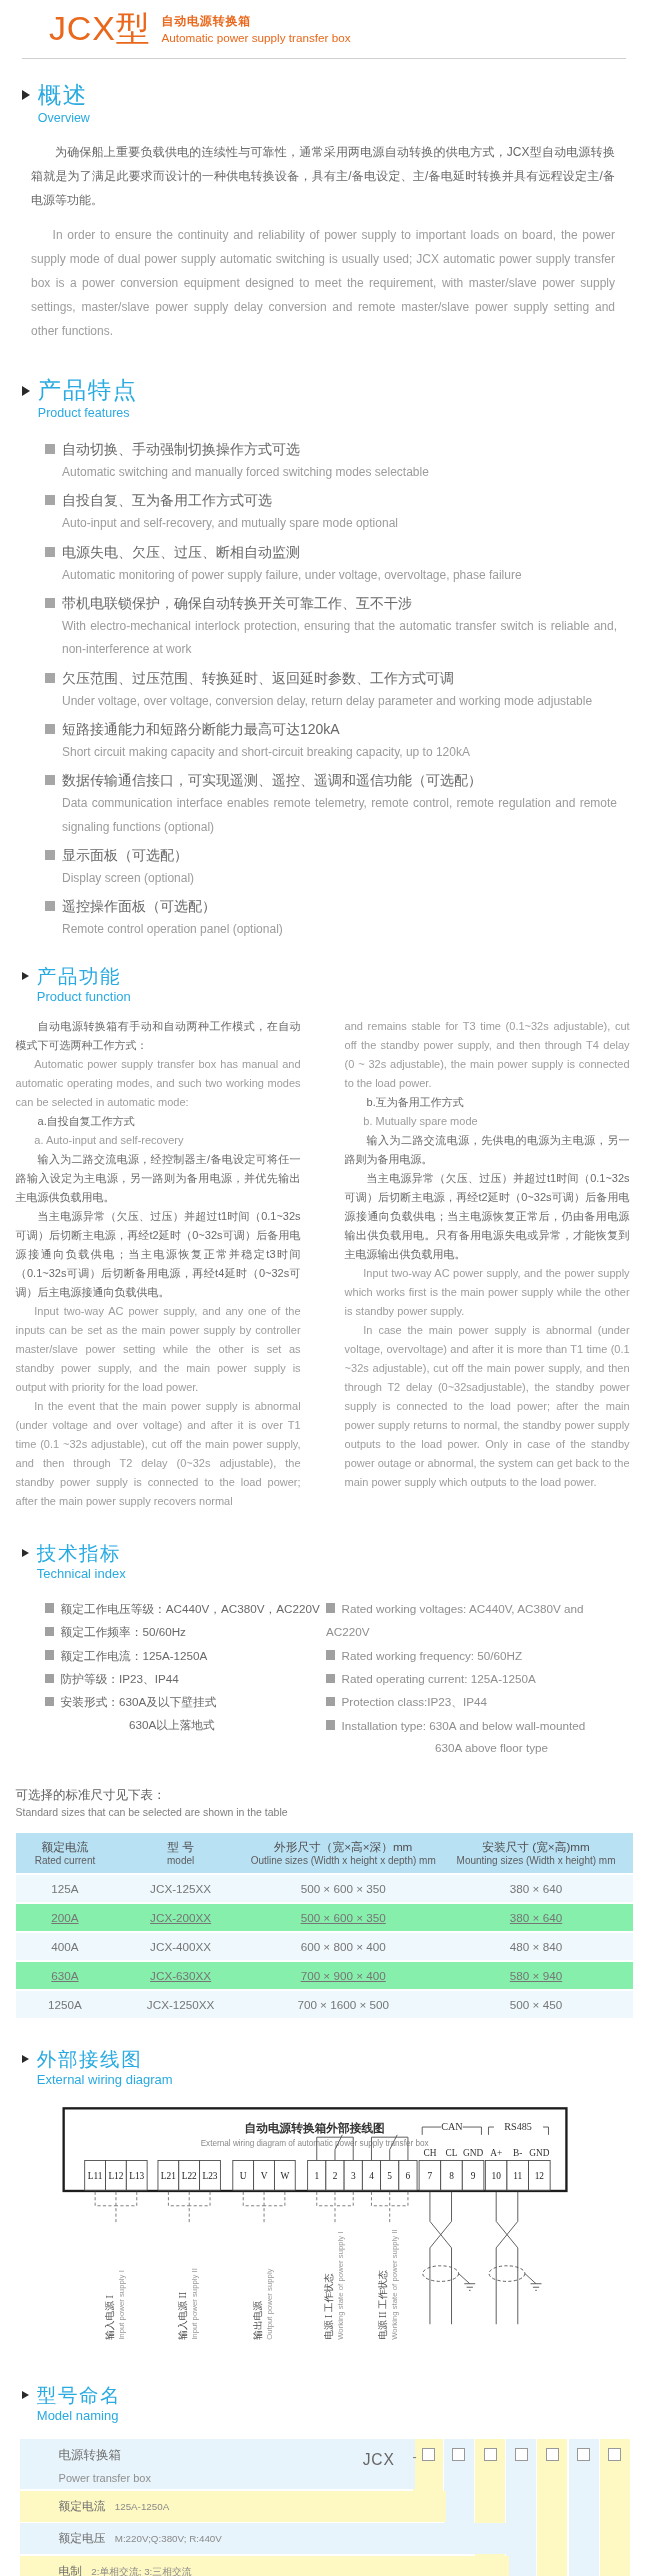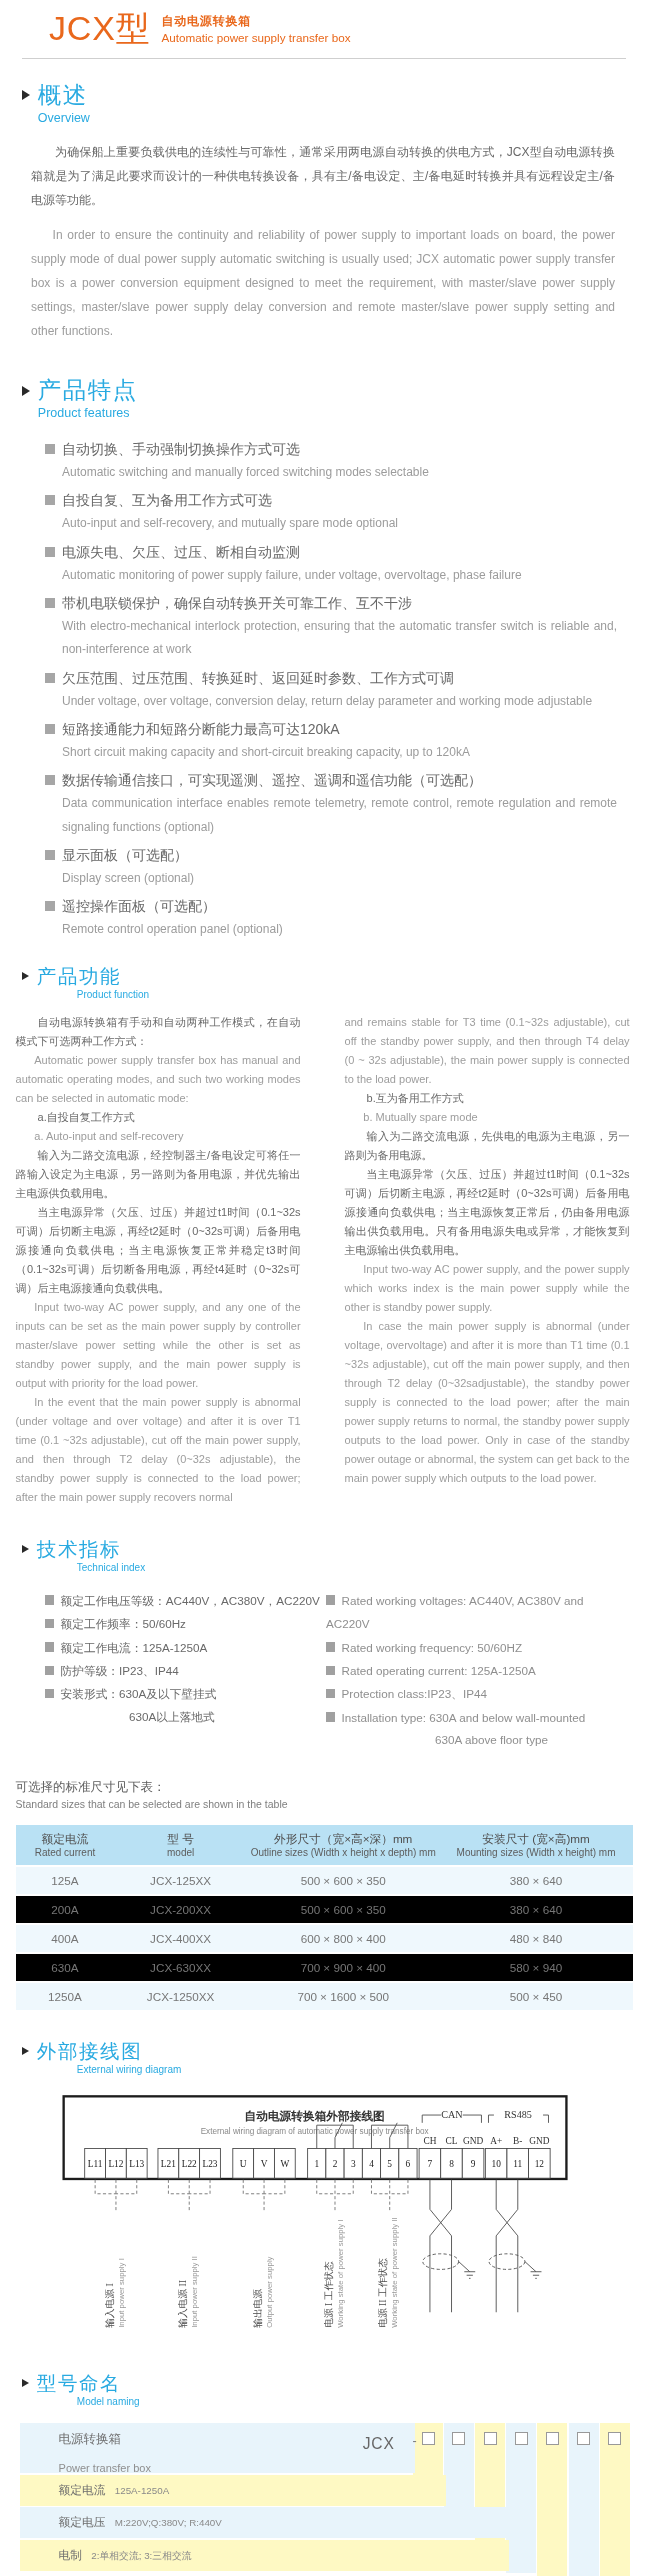--- a/index.html
+++ b/index.html
@@ -13,21 +13,21 @@
   .t-zh{color:#e9681c;font-size:12px;font-weight:bold;letter-spacing:0.8px;}
   .t-en{color:#e9681c;font-size:11.7px;margin-top:1.6px;}
   .divider{border:none;border-top:0.8px solid #cfcfcf;margin:12.5px 22px 0 22px;}
 
   
   .sec-head{display:flex;margin:23.4px 0 0 22px;}
   .arrow-ic{width:0;height:0;border-left:8.6px solid #2a2a2a;border-top:5.5px solid transparent;border-bottom:5.5px solid transparent;margin:8.6px 7.8px 0 0;}
   .h-zh{color:#29aae1;font-size:23.4px;line-height:26.5px;letter-spacing:1.6px;}
   .h-en{color:#29aae1;font-size:12.5px;margin-top:2.3px;}
   .sec-head.small .h-zh{font-size:19.5px;line-height:22px;}
-  .sec-head.small .h-en{font-size:10px;margin-left:40px;}
+  .sec-head.small .h-en{font-size:13px;}
   .sec-head.small .arrow-ic{border-left-width:7px;border-top-width:4.7px;border-bottom-width:4.7px;margin-top:7px;}
 
   
   .ov-zh{color:#696969;font-size:12px;line-height:24px;text-align:justify;margin:15.6px 33px 0 31px;text-indent:2em;}
   .ov-en{color:#9d9d9d;font-size:12px;line-height:24px;text-align:justify;margin:11px 33px 0 31px;text-indent:1.8em;}
 
   
   .feat-list{list-style:none;margin:17px 31px 0 45px;padding:0;}
   .feat{margin-bottom:3.9px;}
   .f-zh{color:#676767;font-size:14px;line-height:24px;}
@@ -56,41 +56,41 @@
   
   .sizes-intro{margin:26.5px 0 0 15.6px;}
   .si-zh{color:#5d5d5d;font-size:12.5px;line-height:19px;}
   .si-en{color:#7f7f7f;font-size:10.5px;line-height:15.6px;}
   table.sizes{border-collapse:separate;border-spacing:0 2.3px;margin:11px 0 0 15.6px;width:617px;}
   table.sizes th{background:#b9e1f4;font-weight:normal;padding:5.5px 1.6px;}
   table.sizes .th-zh{color:#4f4f4f;font-size:11.7px;line-height:15.6px;}
   table.sizes .th-en{color:#5d5d5d;font-size:10px;line-height:13.3px;}
   table.sizes td{text-align:center;color:#767676;font-size:11.7px;padding:7px 1.6px;}
   table.sizes tr.odd td{background:#eff8fd;}
-  table.sizes tr.even td{background:#000000;}
+  table.sizes tr.even td{background:#86efac;text-decoration:underline;}
   table.sizes col.c1{width:16%;}table.sizes col.c2{width:21.5%;}
   table.sizes col.c3{width:31.2%;}table.sizes col.c4{width:31.3%;}
 
   
   .wiring-wrap{margin:19px 0 0 47px;}
   .wire-label-zh{font-family:"Liberation Serif","DejaVu Serif",serif;fill:#4c4c4c;}
   .wire-label-en{fill:#979797;}
 
   
   .stair{position:relative;width:617px;height:284px;margin:15.6px 0 23.4px 15.6px;}
   .blue-band{background:#e8f4fb;}
   .gray-band{background:#fef9c3;}
   .st-row{position:absolute;left:4px;box-sizing:border-box;padding:8px 0 0 39px;}
   .st-strip{position:absolute;top:0;width:30px;}
   .st-box{position:absolute;top:9.4px;width:11px;height:11px;background:#fff;border:1.6px solid #999;}
   .jcx-label{position:absolute;left:332px;top:12.5px;width:47px;text-align:right;color:#666;font-size:15.6px;letter-spacing:0.8px;}
   .jcx-dash{position:absolute;left:397px;top:11px;color:#777;font-size:12.5px;}
   .nr-line1 .lab{font-size:11.7px;color:#6d6d6d;}
   .nr-line1 .val{font-size:9.8px;color:#8a8a8a;margin-left:9.4px;}
-  .nr-line2{margin-top:13px;}
+  .nr-line2{margin-top:7px;}
   .nr-line2 .lab{font-size:10px;color:#8f8f8f;}
   .nr-line2 .val{font-size:9.8px;color:#8f8f8f;margin-left:9.4px;}
   .st-row.first .nr-line1 .lab{font-size:12.5px;}
   .st-row.first .nr-line2 .lab{font-size:11px;}
 </style>
 </head>
 <body>
 
 <div class="page">
 
@@ -181,21 +181,21 @@
         <p class="zh">当主电源异常（欠压、过压）并超过t1时间（0.1~32s可调）后切断主电源，再经t2延时（0~32s可调）后备用电源接通向负载供电；当主电源恢复正常并稳定t3时间（0.1~32s可调）后切断备用电源，再经t4延时（0~32s可调）后主电源接通向负载供电。</p>
         <p class="en">Input two-way AC power supply, and any one of the inputs can be set as the main power supply by controller master/slave power setting while the other is set as standby power supply, and the main power supply is output with priority for the load power.</p>
         <p class="en">In the event that the main power supply is abnormal (under voltage and over voltage) and after it is over T1 time (0.1 ~32s adjustable), cut off the main power supply, and then through T2 delay (0~32s adjustable), the standby power supply is connected to the load power; after the main power supply recovers normal</p>
       </div>
       <div class="func-col">
         <p class="en noind">and remains stable for T3 time (0.1~32s adjustable), cut off the standby power supply, and then through T4 delay (0 ~ 32s adjustable), the main power supply is connected to the load power.</p>
         <p class="zh">b.互为备用工作方式</p>
         <p class="en">b. Mutually spare mode</p>
         <p class="zh">输入为二路交流电源，先供电的电源为主电源，另一路则为备用电源。</p>
         <p class="zh">当主电源异常（欠压、过压）并超过t1时间（0.1~32s可调）后切断主电源，再经t2延时（0~32s可调）后备用电源接通向负载供电；当主电源恢复正常后，仍由备用电源输出供负载用电。只有备用电源失电或异常，才能恢复到主电源输出供负载用电。</p>
-        <p class="en">Input two-way AC power supply, and the power supply which works index is the main power supply while the other is standby power supply.</p>
+        <p class="en">Input two-way AC power supply, and the power supply which works first is the main power supply while the other is standby power supply.</p>
         <p class="en">In case the main power supply is abnormal (under voltage, overvoltage) and after it is more than T1 time (0.1 ~32s adjustable), cut off the main power supply, and then through T2 delay (0~32sadjustable), the standby power supply is connected to the load power; after the main power supply returns to normal, the standby power supply outputs to the load power. Only in case of the standby power outage or abnormal, the system can get back to the main power supply which outputs to the load power.</p>
       </div>
     </div>
   </section>
 
   <section style="margin-top:31px;">
     <div class="sec-head small">
       <span class="arrow-ic"></span>
       <div>
         <div class="h-zh">技术指标</div>

